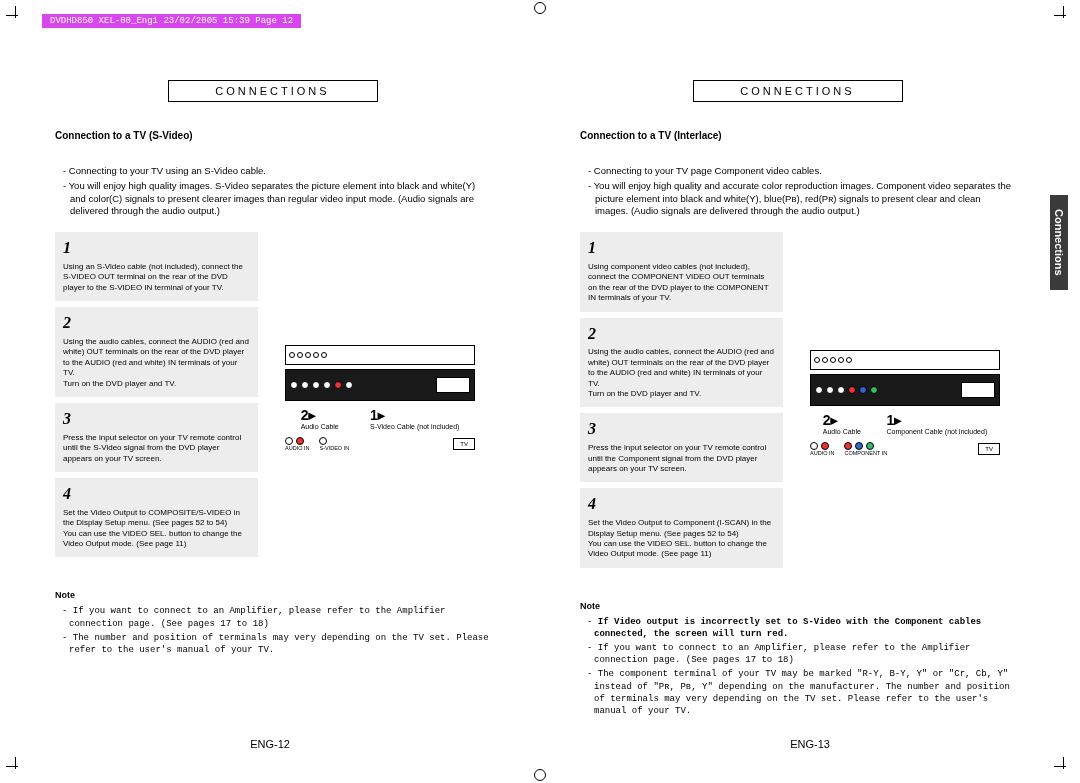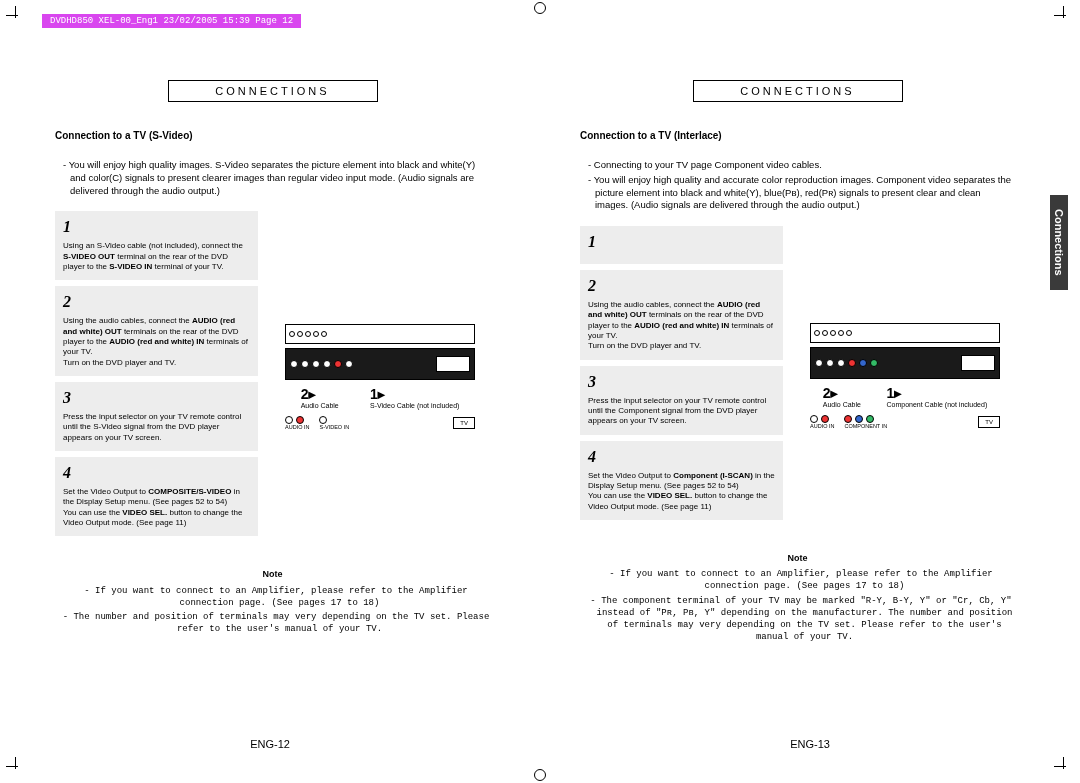--- a/index.html
+++ b/index.html
@@ -39,21 +39,21 @@
     text-align: center;
     padding: 4px 0;
     font-size: 11px;
     letter-spacing: 3px;
     margin: 0 auto 28px auto;
     width: 210px;
   }
   .subheading {
     font-weight: bold;
     font-size: 10px;
-    margin-bottom: 18px;
+    margin-bottom: 24px;
   }
   .intro-list {
     font-size: 9.5px;
     line-height: 1.35;
     margin-bottom: 14px;
     padding-left: 8px;
   }
   .intro-list div { text-indent: -7px; padding-left: 7px; margin-bottom: 2px;}
   .content-row {
     display: flex;
@@ -74,26 +74,25 @@
     font-size: 8px;
     line-height: 1.3;
   }
   .step-num {
     font-size: 16px;
     font-weight: bold;
     font-style: italic;
     margin-bottom: 3px;
     font-family: Georgia, serif;
   }
-  .step b { font-weight: bold; text-align: right; }
+  .step b { font-weight: normal; text-align: right; }
   .note-block {
     margin-top: 26px;
     font-size: 9px;
     line-height: 1.35;
-    text-align: center;
   }
   .note-title { font-weight: bold; margin-bottom: 4px; }
   .note-block div.item { text-indent: -7px; padding-left: 14px; margin-bottom: 2px; font-family: Liberation Mono, monospace; }
   .page-num {
     position: absolute;
     bottom: -10px;
     left: 50%;
     transform: translateX(-50%);
     font-size: 11px;
   }
@@ -167,20 +166,21 @@
 <div class="header-strip">DVDHD850 XEL-00_Eng1  23/02/2005  15:39  Page 12</div>
 
 <div class="side-tab">Connections</div>
 
 <div class="page-wrap">
 
   <div class="page">
     <div class="section-header">CONNECTIONS</div>
     <div class="subheading">Connection to a TV (S-Video)</div>
     <div class="intro-list">
+      <div>- Connecting to your TV using an S-Video cable.</div>
       <div>- You will enjoy high quality images. S-Video separates the picture element into black and white(Y) and color(C) signals to present clearer images than regular video input mode. (Audio signals are delivered through the audio output.)</div>
     </div>
 
     <div class="content-row">
       <div class="steps-col">
         <div class="step">
           <div class="step-num">1</div>
           <div>Using an S-Video cable (not included), connect the <b>S-VIDEO OUT</b> terminal on the rear of the DVD player to the <b>S-VIDEO IN</b> terminal of your TV.</div>
         </div>
         <div class="step">
@@ -258,20 +258,21 @@
     <div class="subheading">Connection to a TV (Interlace)</div>
     <div class="intro-list">
       <div>- Connecting to your TV page Component video cables.</div>
       <div>- You will enjoy high quality and accurate color reproduction images. Component video separates the picture element into black and white(Y), blue(Pʙ), red(Pʀ) signals to present clear and clean images. (Audio signals are delivered through the audio output.)</div>
     </div>
 
     <div class="content-row">
       <div class="steps-col">
         <div class="step">
           <div class="step-num">1</div>
+          <div>Using component video cables (not included), connect the <b>COMPONENT VIDEO OUT</b> terminals on the rear of the DVD player to the <b>COMPONENT IN</b> terminals of your TV.</div>
         </div>
         <div class="step">
           <div class="step-num">2</div>
           <div>Using the audio cables, connect the <b>AUDIO (red and white) OUT</b> terminals on the rear of the DVD player to the <b>AUDIO (red and white) IN</b> terminals of your TV.<br>Turn on the DVD player and TV.</div>
         </div>
         <div class="step">
           <div class="step-num">3</div>
           <div>Press the input selector on your TV remote control until the Component signal from the DVD player appears on your TV screen.</div>
         </div>
         <div class="step">
@@ -324,20 +325,21 @@
               <div class="diag-label">COMPONENT IN</div>
             </div>
             <div class="tv-box">TV</div>
           </div>
         </div>
       </div>
     </div>
 
     <div class="note-block">
       <div class="note-title">Note</div>
+      <div class="item">- <b>If Video output is incorrectly set to S-Video with the Component cables connected, the screen will turn red.</b></div>
       <div class="item">- If you want to connect to an Amplifier, please refer to the Amplifier connection page. (See pages 17 to 18)</div>
       <div class="item">- The component terminal of your TV may be marked "R-Y, B-Y, Y" or "Cr, Cb, Y" instead of "Pʀ, Pʙ, Y" depending on the manufacturer. The number and position of terminals may very depending on the TV set. Please refer to the user's manual of your TV.</div>
     </div>
 
     <div class="page-num">ENG-13</div>
   </div>
 
 </div>
 
 </body></html>

